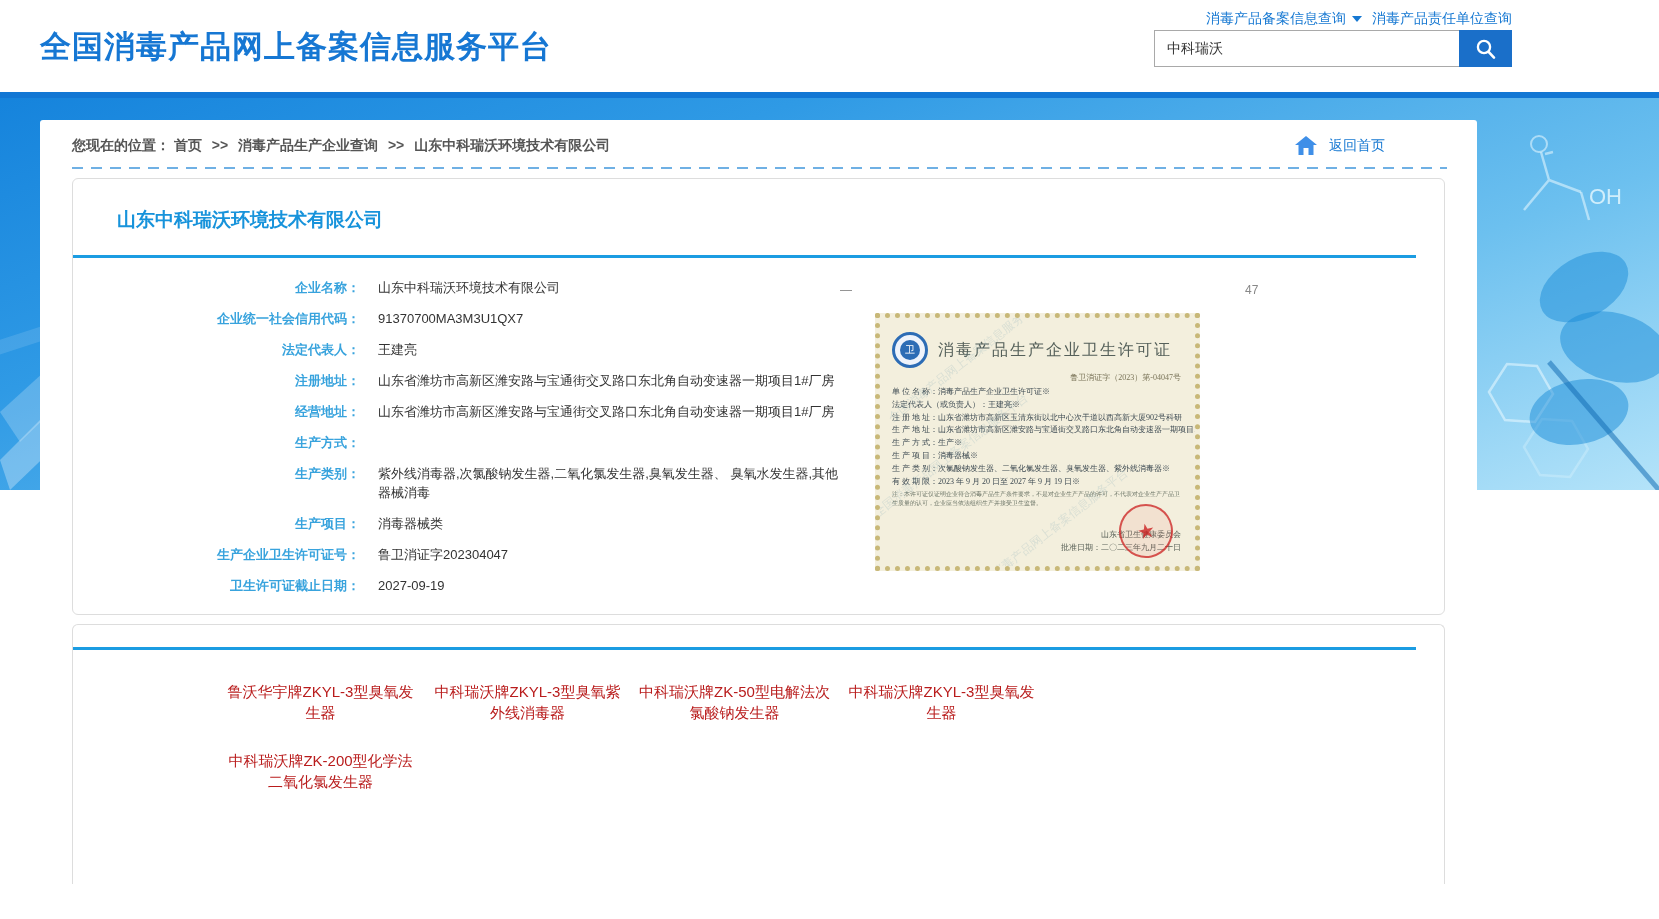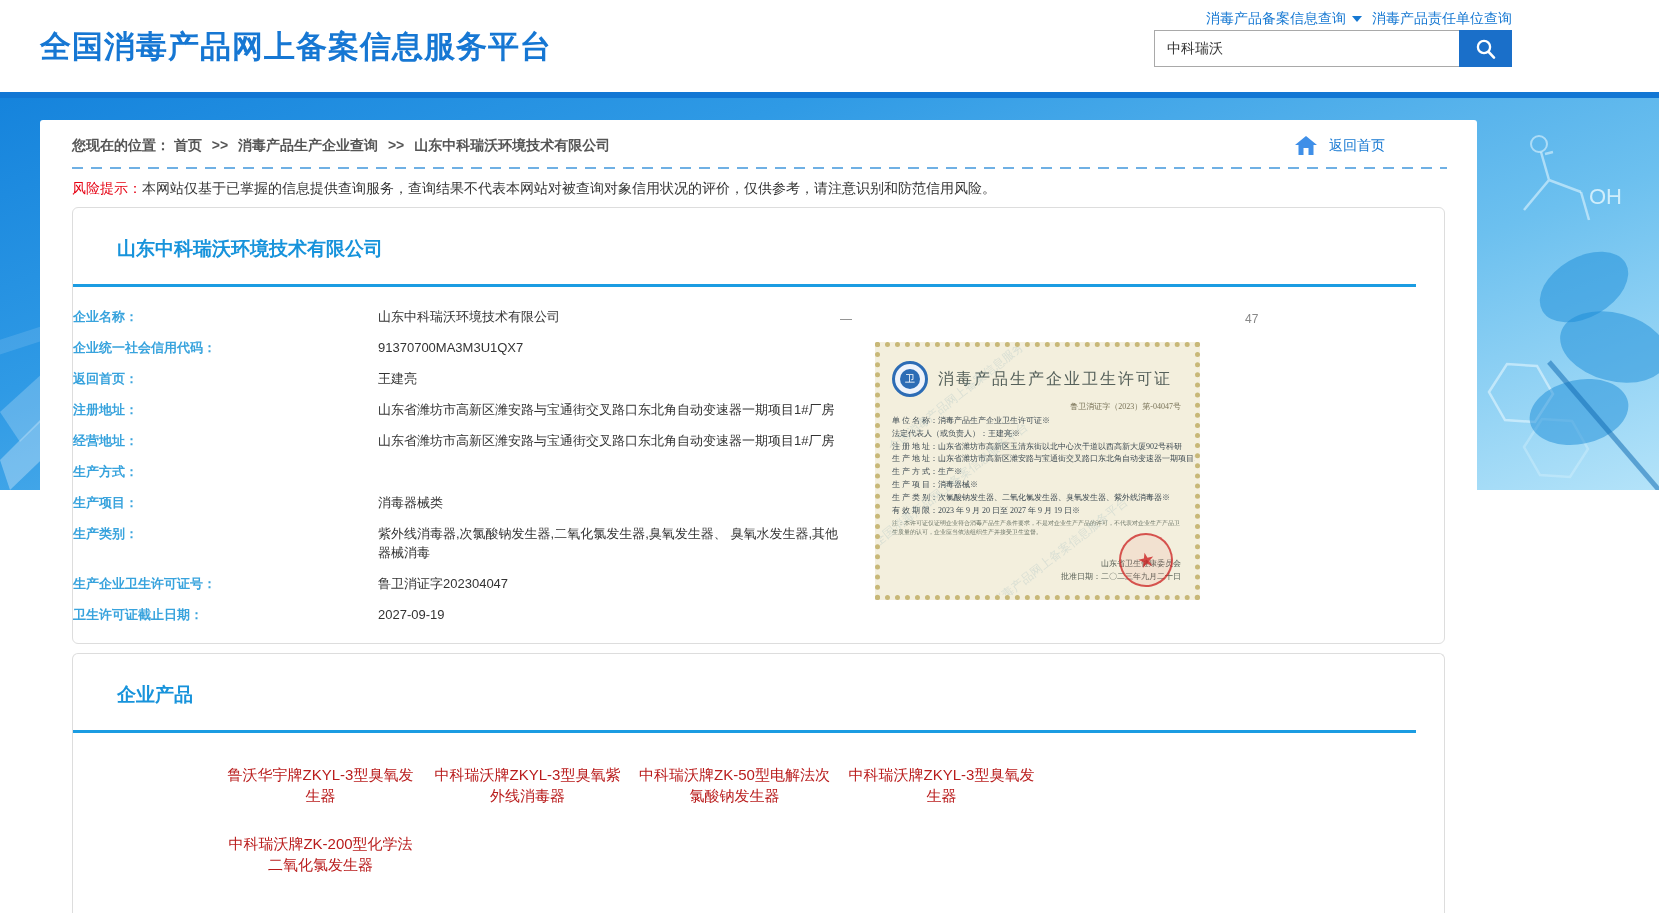--- a/index.html
+++ b/index.html
@@ -38,21 +38,21 @@
 
   
   .card { position:relative; margin:9px 32px 0; border:1px solid #ddd; border-radius:6px; background:#fff; }
   .card-title { padding:28px 0 0 44px; font-size:19px; font-weight:bold; color:#1793db; }
   .card-rule { height:3px; background:#1b9ce2; margin:22px 28px 0 0; }
   .card-company { height:437px; }
   .card-products { height:260px; border-bottom:none; border-radius:6px 6px 0 0; }
 
   .fields { position:absolute; left:0; top:99px; width:800px; }
   .frow { display:flex; align-items:flex-start; margin-bottom:12px; line-height:19px; }
-  .flabel { width:287px; font-size:13px; font-weight:bold; color:#38a3dd; flex:0 0 287px; }
+  .flabel { width:287px; text-align:right; font-size:13px; font-weight:bold; color:#38a3dd; flex:0 0 287px; }
   .fvalue { margin-left:18px; font-size:13px; color:#333; max-width:462px; }
 
   .cert-frag { position:absolute; font-size:12px; color:#888; }
   .frag-dash { left:767px; top:104px; }
   .frag-num { left:1172px; top:104px; }
 
   
   .certificate { position:absolute; left:802px; top:134px; width:325px; height:258px;
      background:#f3efdd; border:5px dotted #c8b878; overflow:hidden;
      font-family:"Liberation Serif","DejaVu Serif",serif; }
@@ -150,63 +150,60 @@
       <a class="back-home">
         <svg width="22" height="19" viewBox="0 0 22 19">
           <polygon points="11,0 22,9 18.5,9 18.5,19 13.5,19 13.5,12 8.5,12 8.5,19 3.5,19 3.5,9 0,9" fill="#3f8fe8"></polygon>
         </svg>
         <span>返回首页</span>
       </a>
     </div>
 
     <div class="dashed-sep"></div>
 
-    <div class="risk-row">
-      <span class="risk-label">风险提示：</span><span>本网站仅基于已掌握的信息提供查询服务，查询结果不代表本网站对被查询对象信用状况的评价，仅供参考，请注意识别和防范信用风险。</span>
-    </div>
 
     <div class="card card-company">
       <div class="card-title">山东中科瑞沃环境技术有限公司</div>
       <div class="card-rule"></div>
 
       <span class="cert-frag frag-dash">—</span>
       <span class="cert-frag frag-num">47</span>
 
       <div class="fields">
         <div class="frow">
           <span class="flabel">企业名称：</span>
           <span class="fvalue">山东中科瑞沃环境技术有限公司</span>
         </div>
         <div class="frow">
           <span class="flabel">企业统一社会信用代码：</span>
           <span class="fvalue">91370700MA3M3U1QX7</span>
         </div>
         <div class="frow">
-          <span class="flabel">返回首页：</span>
+          <span class="flabel">法定代表人：</span>
           <span class="fvalue">王建亮</span>
         </div>
         <div class="frow">
           <span class="flabel">注册地址：</span>
           <span class="fvalue">山东省潍坊市高新区潍安路与宝通街交叉路口东北角自动变速器一期项目1#厂房</span>
         </div>
         <div class="frow">
           <span class="flabel">经营地址：</span>
           <span class="fvalue">山东省潍坊市高新区潍安路与宝通街交叉路口东北角自动变速器一期项目1#厂房</span>
         </div>
         <div class="frow">
           <span class="flabel">生产方式：</span>
           <span class="fvalue"></span>
         </div>
         <div class="frow">
+          <span class="flabel">生产类别：</span>
+          <span class="fvalue">紫外线消毒器,次氯酸钠发生器,二氧化氯发生器,臭氧发生器、 臭氧水发生器,其他器械消毒</span>
+        </div>
+        <div class="frow">
           <span class="flabel">生产项目：</span>
           <span class="fvalue">消毒器械类</span>
-        </div>
-        <div class="frow">
-          <span class="flabel">生产类别：</span>
-          <span class="fvalue">紫外线消毒器,次氯酸钠发生器,二氧化氯发生器,臭氧发生器、 臭氧水发生器,其他器械消毒</span>
         </div>
         <div class="frow">
           <span class="flabel">生产企业卫生许可证号：</span>
           <span class="fvalue">鲁卫消证字202304047</span>
         </div>
         <div class="frow">
           <span class="flabel">卫生许可证截止日期：</span>
           <span class="fvalue">2027-09-19</span>
         </div>
       </div>
@@ -233,21 +230,20 @@
           <div class="cert-line">有 效 期 限：2023 年 9 月 20 日至 2027 年 9 月 19 日※</div>
           <div class="cert-fine">注：本许可证仅证明企业符合消毒产品生产条件要求，不是对企业生产产品的许可，不代表对企业生产产品卫生质量的认可，企业应当依法组织生产并接受卫生监督。</div>
           <div class="cert-authority">山东省卫生健康委员会</div>
           <div class="cert-date">批准日期：二〇二三年九月二十日</div>
           <div class="cert-seal">★</div>
         </div>
       </div>
     </div>
 
     <div class="card card-products">
-      <div class="card-title">企业产品</div>
       <div class="card-rule"></div>
       <div class="products-grid">
         <a class="product-link">鲁沃华宇牌ZKYL-3型臭氧发生器</a>
         <a class="product-link">中科瑞沃牌ZKYL-3型臭氧紫外线消毒器</a>
         <a class="product-link">中科瑞沃牌ZK-50型电解法次氯酸钠发生器</a>
         <a class="product-link">中科瑞沃牌ZKYL-3型臭氧发生器</a>
         <a class="product-link">中科瑞沃牌ZK-200型化学法二氧化氯发生器</a>
       </div>
     </div>
 

